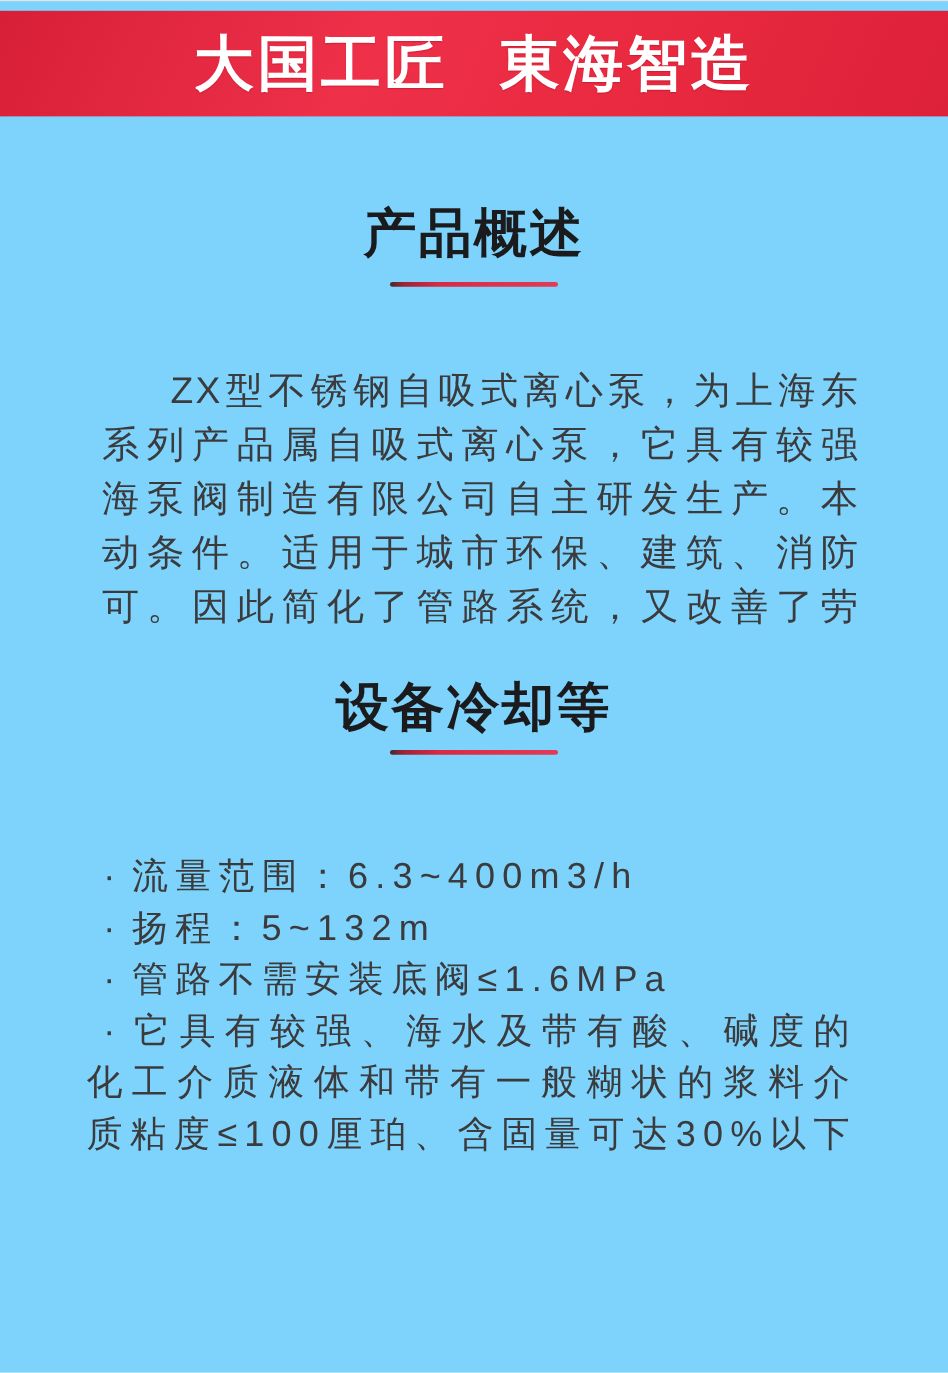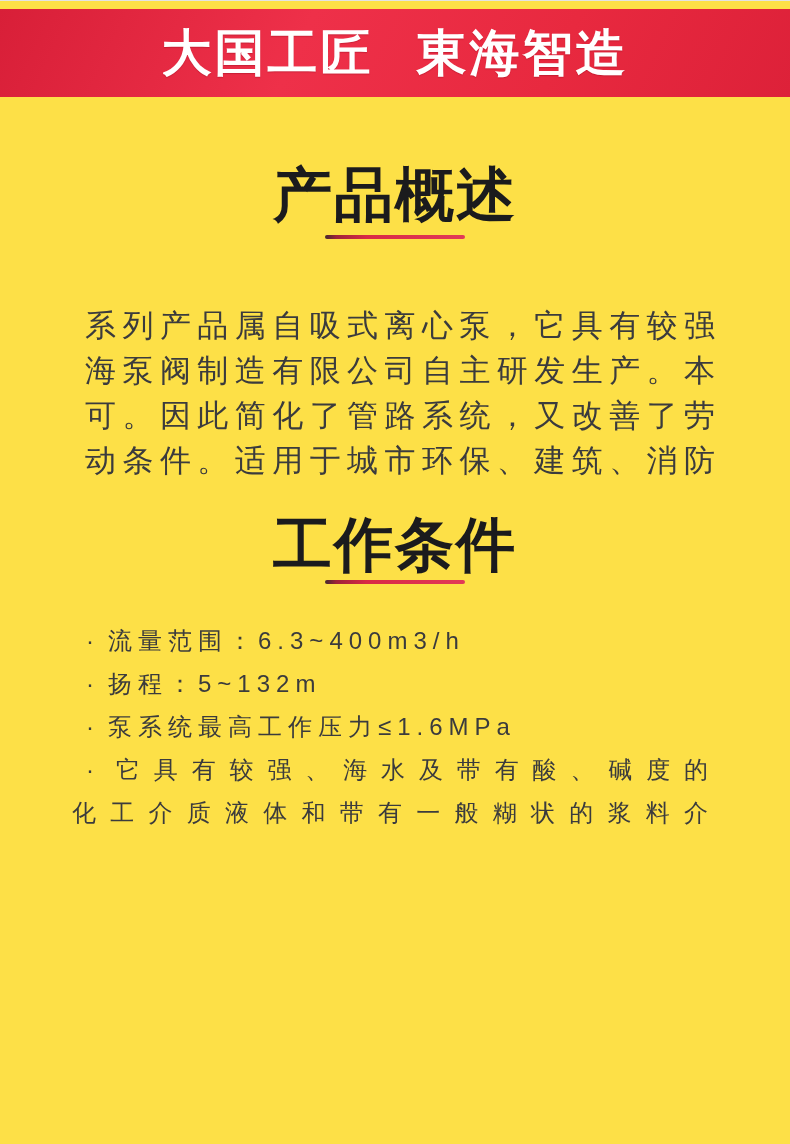--- a/index.html
+++ b/index.html
@@ -4,21 +4,21 @@
 <style>
   html, body { margin: 0; padding: 0; background: #ffffff; }
   body {
     width: 790px; height: 1144px;
     font-family: "Liberation Sans", sans-serif;
     -webkit-font-smoothing: antialiased;
   }
   .page {
     position: relative;
     width: 790px; height: 1144px;
-    background: #fde047;
+    background: #7dd3fc;
     overflow: hidden;
     border-top: 1px solid #e3e3e3;
     box-sizing: border-box;
   }
   
   .banner {
     margin-top: 8px;
     height: 88px;
     background: linear-gradient(115deg, #d81f38 0%, #ee3049 38%, #e8293f 70%, #dd2139 100%);
     display: flex; align-items: center; justify-content: center;
@@ -30,21 +30,21 @@
     font-weight: bold;
     letter-spacing: 3px;
     word-spacing: 26px;
     text-shadow: 0 1px 1px rgba(140,10,25,0.35);
     white-space: nowrap;
   }
   
   .section-title {
     margin: 0;
     text-align: center;
-    font-size: 59px;
+    font-size: 44px;
     line-height: 44px;
     font-weight: bold;
     color: #1b1b1d;
     letter-spacing: 2px;
   }
   .section-title.overview { margin-top: 76px; }
   .section-title.working  { margin-top: 40px; }
   .title-underline {
     width: 140px; height: 4px;
     margin: 18px auto 0;
@@ -59,23 +59,23 @@
     font-size: 31px;
     line-height: 45px;
     letter-spacing: 2px;
     color: #3b3b3d;
   }
   .pline { text-align: justify; text-align-last: justify; text-justify: inter-character; }
   .pline.first { text-indent: 57px; }
   .pline.last  { text-align-last: left; }
   
   .bullets {
-    margin-top: 35px;
+    margin-top: 80px;
     padding: 0 76px 0 72px;
-    font-size: 24px;
+    font-size: 30px;
     line-height: 43px;
     color: #3b3b3d;
   }
   .bline {
     letter-spacing: 6px;
     text-align: justify;
     text-align-last: justify;
     text-justify: inter-character;
   }
   .bline.short { text-align-last: left; }
@@ -89,46 +89,48 @@
 
   <header class="banner">
     <h1 class="banner-title">大国工匠 東海智造</h1>
   </header>
 
   <section>
     <h2 class="section-title overview">产品概述</h2>
     <div class="title-underline"></div>
 
     <div class="paragraph">
+      <div class="pline first">ZX型不锈钢自吸式离心泵，为上海东</div>
       <div class="pline">系列产品属自吸式离心泵，它具有较强</div>
       <div class="pline">海泵阀制造有限公司自主研发生产。本</div>
+      <div class="pline">动条件。适用于城市环保、建筑、消防</div>
       <div class="pline">可。因此简化了管路系统，又改善了劳</div>
-      <div class="pline">动条件。适用于城市环保、建筑、消防</div>
     </div>
   </section>
 
   <section>
-    <h2 class="section-title working">工作条件</h2>
+    <h2 class="section-title working">设备冷却等</h2>
     <div class="title-underline working"></div>
 
     <div class="bullets">
 
       <div class="bullet-item">
         <div class="bline short first"><span class="dot">·</span><span>流量范围：6.3~400m3/h</span></div>
       </div>
 
       <div class="bullet-item">
         <div class="bline short first"><span class="dot">·</span><span>扬程：5~132m</span></div>
       </div>
 
       <div class="bullet-item">
-        <div class="bline short first"><span class="dot">·</span><span>泵系统最高工作压力≤1.6MPa</span></div>
+        <div class="bline short first"><span class="dot">·</span><span>管路不需安装底阀≤1.6MPa</span></div>
       </div>
 
       <div class="bullet-item">
         <div class="bline first"><span class="dot">·</span><span>它具有较强、海水及带有酸、碱度的</span></div>
         <div class="bline">化工介质液体和带有一般糊状的浆料介</div>
+        <div class="bline">质粘度≤100厘珀、含固量可达30%以下</div>
       </div>
 
     </div>
   </section>
 
 </div>
 
 </body></html>

